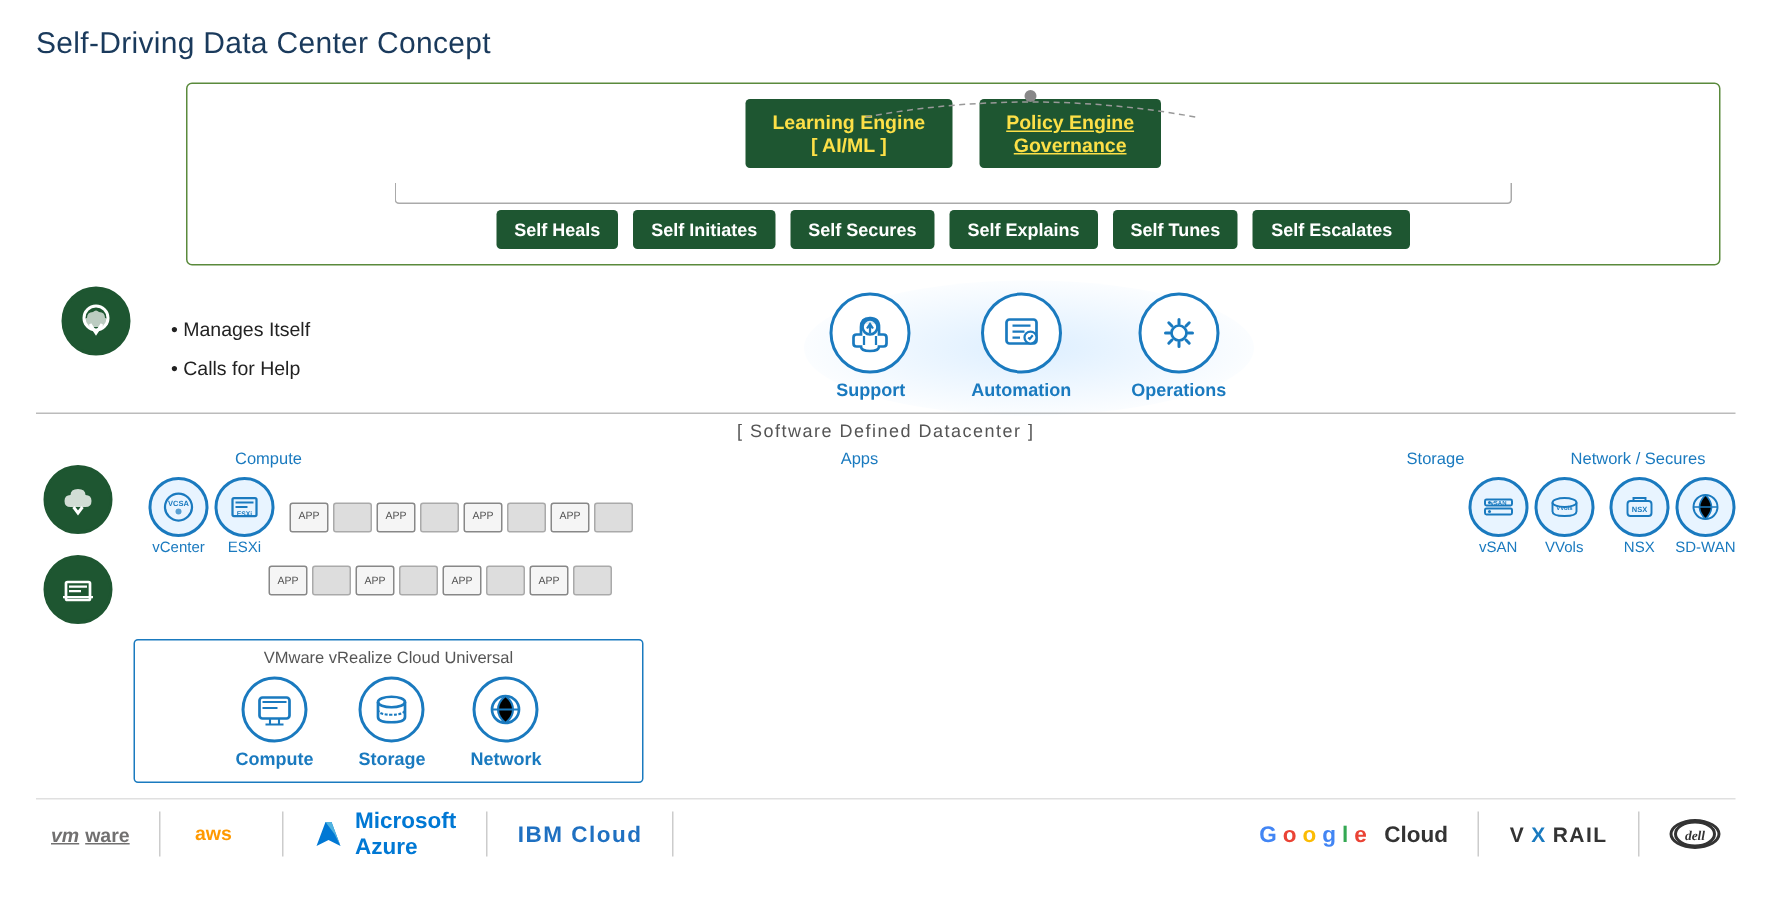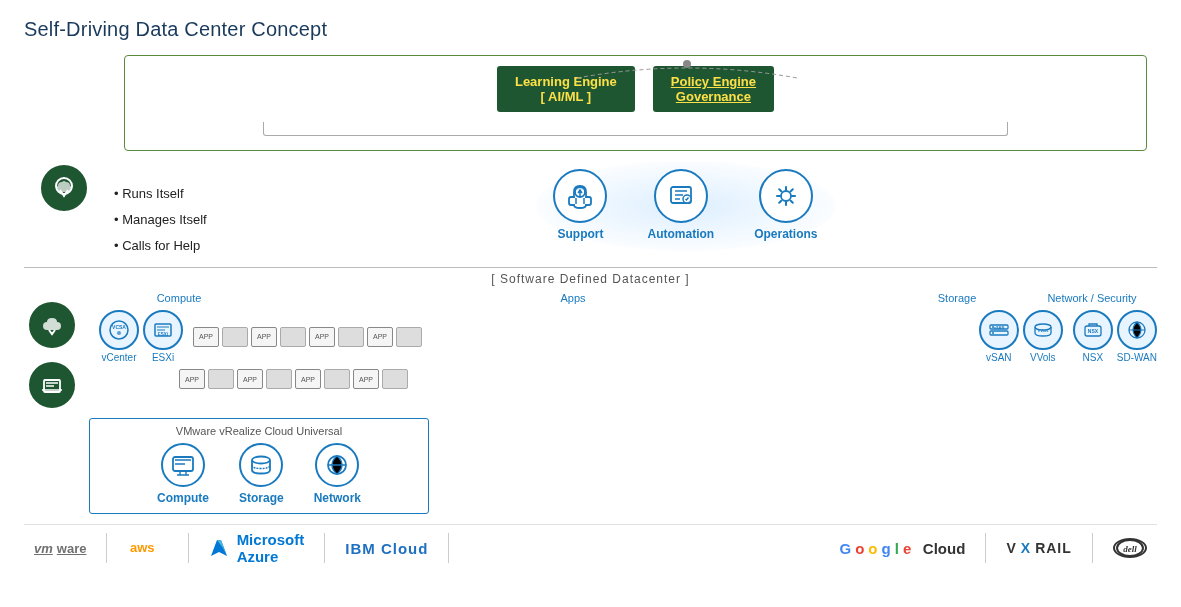--- a/index.html
+++ b/index.html
@@ -328,35 +328,42 @@
 [ AI/ML ]</div>
         <div class="engine-box" style="white-space:pre-line;text-decoration:underline;">Policy Engine
 Governance</div>
       </div>
     </div>
 
     <div style="width:75%;margin:0 auto 4px auto;">
       <div style="display:flex;justify-content:space-between;align-items:flex-end;height:14px;border-left:1.5px solid #aaa;border-right:1.5px solid #aaa;border-bottom:1.5px solid #aaa;border-radius:0 0 3px 3px;"></div>
     </div>
 
+    <div class="self-row">
+      <div class="self-btn">Self Heals</div>
+      <div class="self-btn">Self Initiates</div>
+      <div class="self-btn">Self Secures</div>
+      <div class="self-btn">Self Explains</div>
+      <div class="self-btn">Self Tunes</div>
+      <div class="self-btn">Self Escalates</div>
+    </div>
   </div>
 
   <div class="middle-section">
 
     <div style="display:flex;flex-direction:column;align-items:center;margin-right:0;min-width:80px;padding-top:4px;">
       <div class="sdd-icon-circle" style="margin-bottom:4px;">
         <svg width="28" height="28" viewBox="0 0 28 28">
           <circle cx="14" cy="12" r="8" fill="none" stroke="white" stroke-width="2"></circle>
           <path d="M10 16 L14 22 L18 16" fill="none" stroke="white" stroke-width="2"></path>
           <path d="M8 12 Q6 12 6 15 Q6 18 10 18 L18 18 Q22 18 22 15 Q22 12 20 12 Q20 8 16 8 Q14 6 12 8 Q8 8 8 12Z" fill="white" opacity="0.7"></path>
         </svg>
       </div>
     </div>
     <div class="left-bullets">
-      <div>• Runs Itself</div>
       <div>• Manages Itself</div>
       <div>• Calls for Help</div>
     </div>
 
     <div class="icons-area">
       <div class="blue-glow"></div>
       <div class="support-icons">
 
         <div class="icon-item">
           <div class="icon-circle">
@@ -419,21 +426,21 @@
           </svg>
         </div>
       </div>
 
       <div class="sdd-content">
 
         <div class="category-labels">
           <div class="cat-label compute-cat">Compute</div>
           <div class="cat-label apps-cat">Apps</div>
           <div class="cat-label storage-cat">Storage</div>
-          <div class="cat-label netsec-cat">Network / Security</div>
+          <div class="cat-label netsec-cat">Network / Secures</div>
         </div>
 
         <div class="components-row">
 
           <div class="comp-item">
             <div class="comp-circle" style="background:#e8f4ff;">
               <svg width="24" height="24" viewBox="0 0 24 24">
                 <circle cx="12" cy="12" r="9" fill="none" stroke="#1a7abf" stroke-width="1.5"></circle>
                 <text x="12" y="11" text-anchor="middle" font-size="5" fill="#1a7abf" font-weight="700">VCSA</text>
                 <circle cx="12" cy="15" r="2" fill="#1a7abf" opacity="0.7"></circle>

